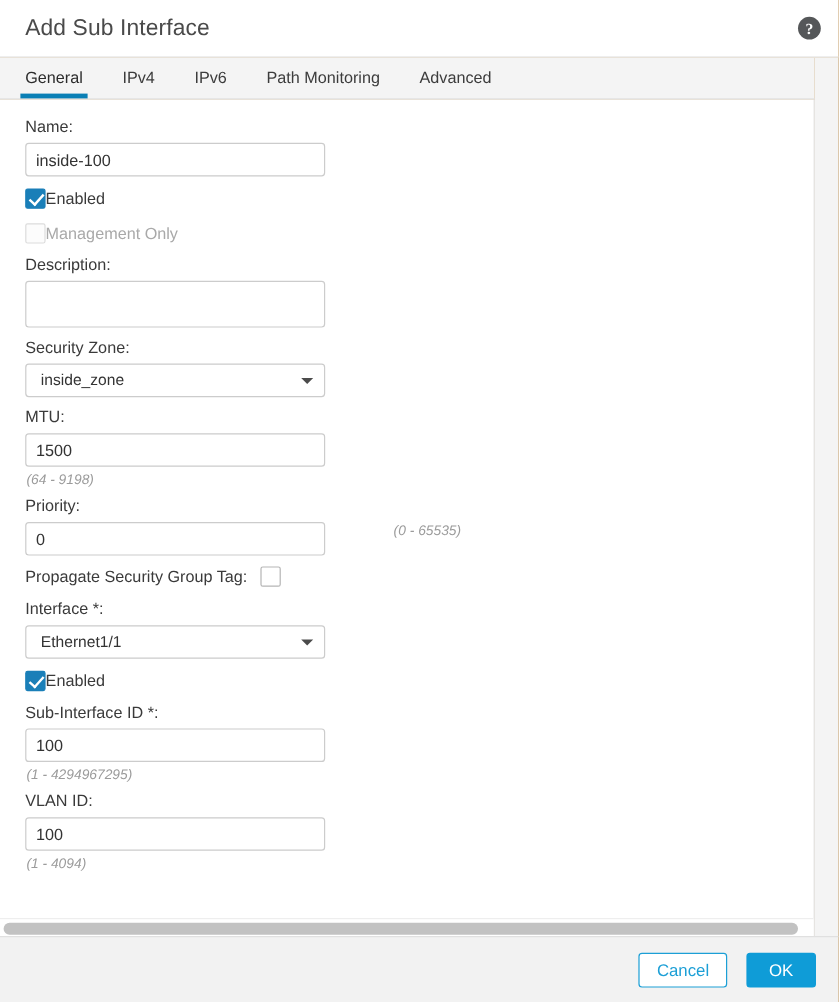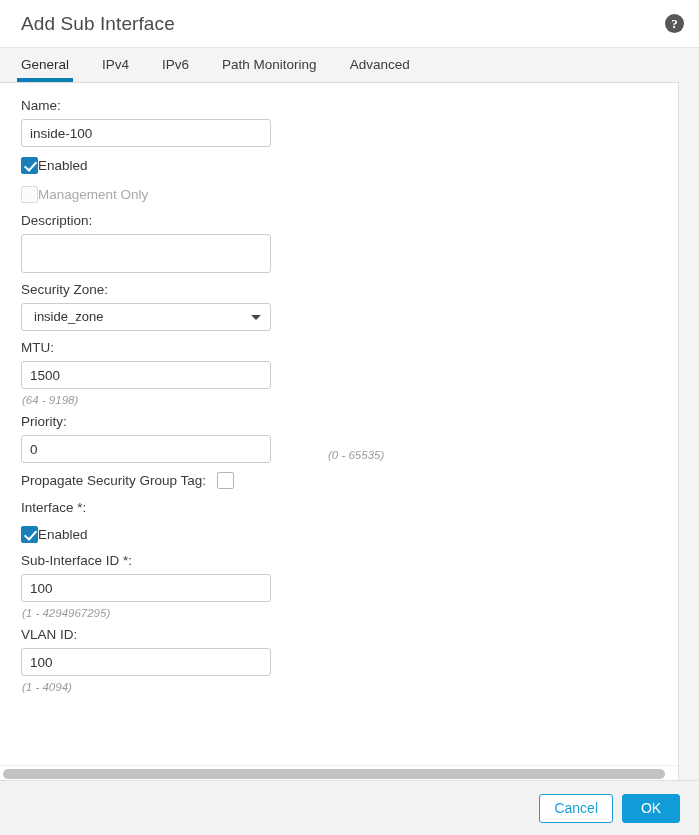--- a/index.html
+++ b/index.html
@@ -269,21 +269,21 @@
     border: 1px solid transparent;
     display: inline-flex;
     align-items: center;
     justify-content: center;
     padding: 0 14px;
   }
   .btn-cancel {
     background: #ffffff;
     border: 1px solid #1c9fd6;
     color: #1c9fd6;
-    margin-right: 9px;
+    margin-right: 16px;
   }
   .btn-ok {
     background: #0f9cd7;
     border: 1px solid #0f9cd7;
     color: #ffffff;
     min-width: 58px;
   }
   .right-gutter {
     position: absolute;
     top: 48px;
@@ -341,29 +341,33 @@
 
       <div class="row-gap"></div>
 
       <div class="field-label">MTU:</div>
       <input class="textbox" type="text" value="1500" style="">
       <div class="hint">(64 - 9198)</div>
 
       <div class="field-label">Priority:</div>
       <div class="rel">
         <input class="textbox" type="text" value="0" style="">
-        <div class="side-hint" style="top:14px;">(0 - 65535)</div>
+        <div class="side-hint" style="top:2px;">(0 - 65535)</div>
       </div>
 
       <div class="inline-cb-row">
         <div class="cb-label-pre">Propagate Security Group Tag:</div>
         <div class="cb"></div>
       </div>
 
       <div class="field-label">Interface *:</div>
+      <div class="select-wrap">
+        <div class="select-box">Ethernet1/1</div>
+        <div class="caret"></div>
+      </div>
 
       <div class="cb-row">
         <div class="cb checked"></div>
         <div class="cb-label">Enabled</div>
       </div>
 
       <div class="field-label">Sub-Interface ID *:</div>
       <input class="textbox" type="text" value="100" style="">
       <div class="hint">(1 - 4294967295)</div>
 

